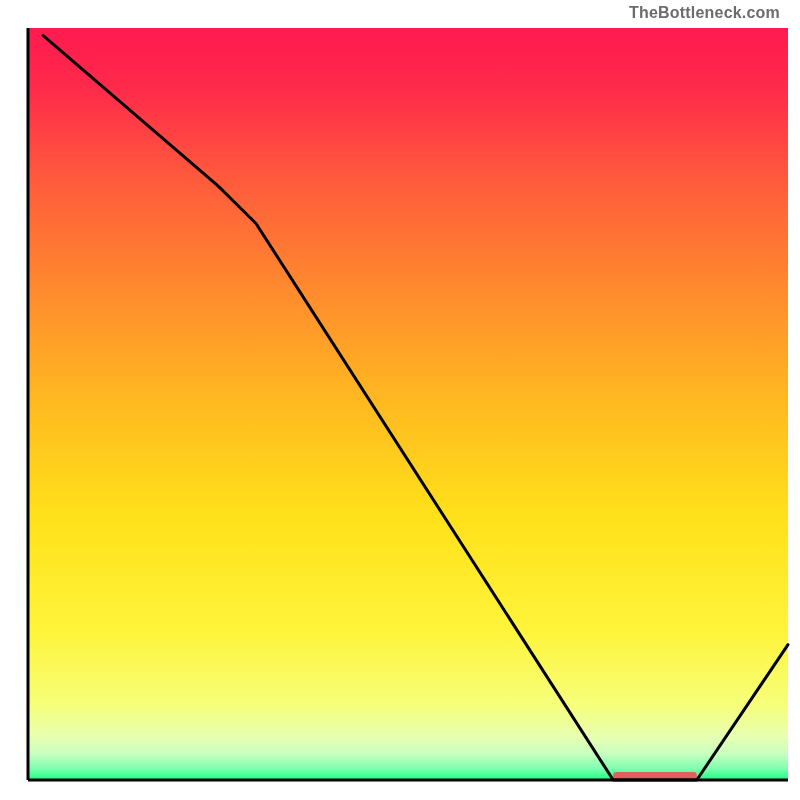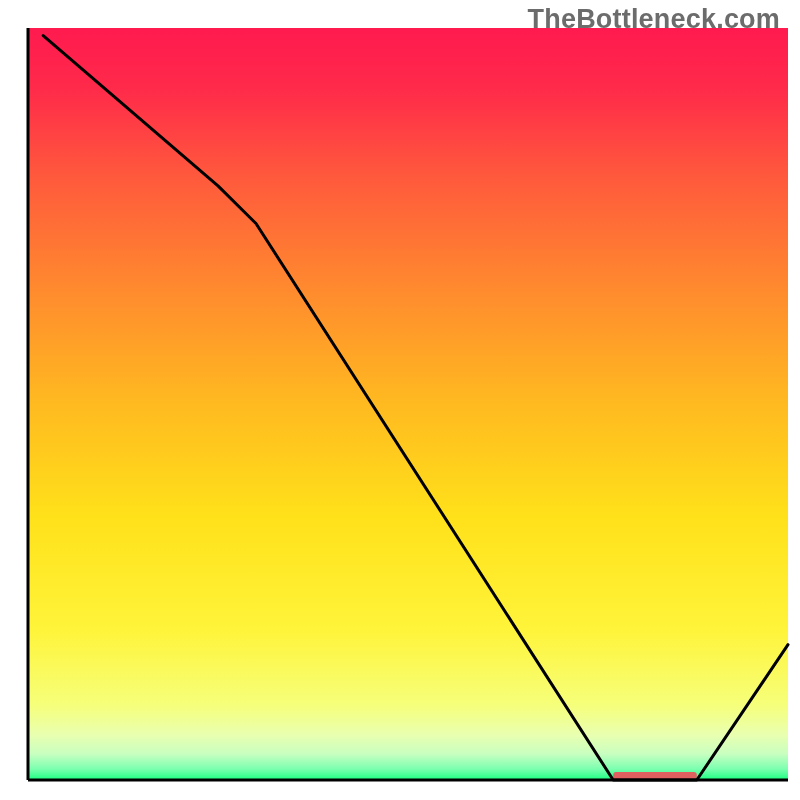--- a/index.html
+++ b/index.html
@@ -13,21 +13,21 @@
   }
   .wrap {
     position: relative;
     width: 800px;
     height: 800px;
   }
   .attribution {
     position: absolute;
     top: 4px;
     right: 20px;
-    font-size: 27px;
+    font-size: 16px;
     font-weight: 600;
     color: #6c6c6c;
     letter-spacing: 0.2px;
   }
   svg {
     position: absolute;
     top: 0;
     left: 0;
   }
 </style>

